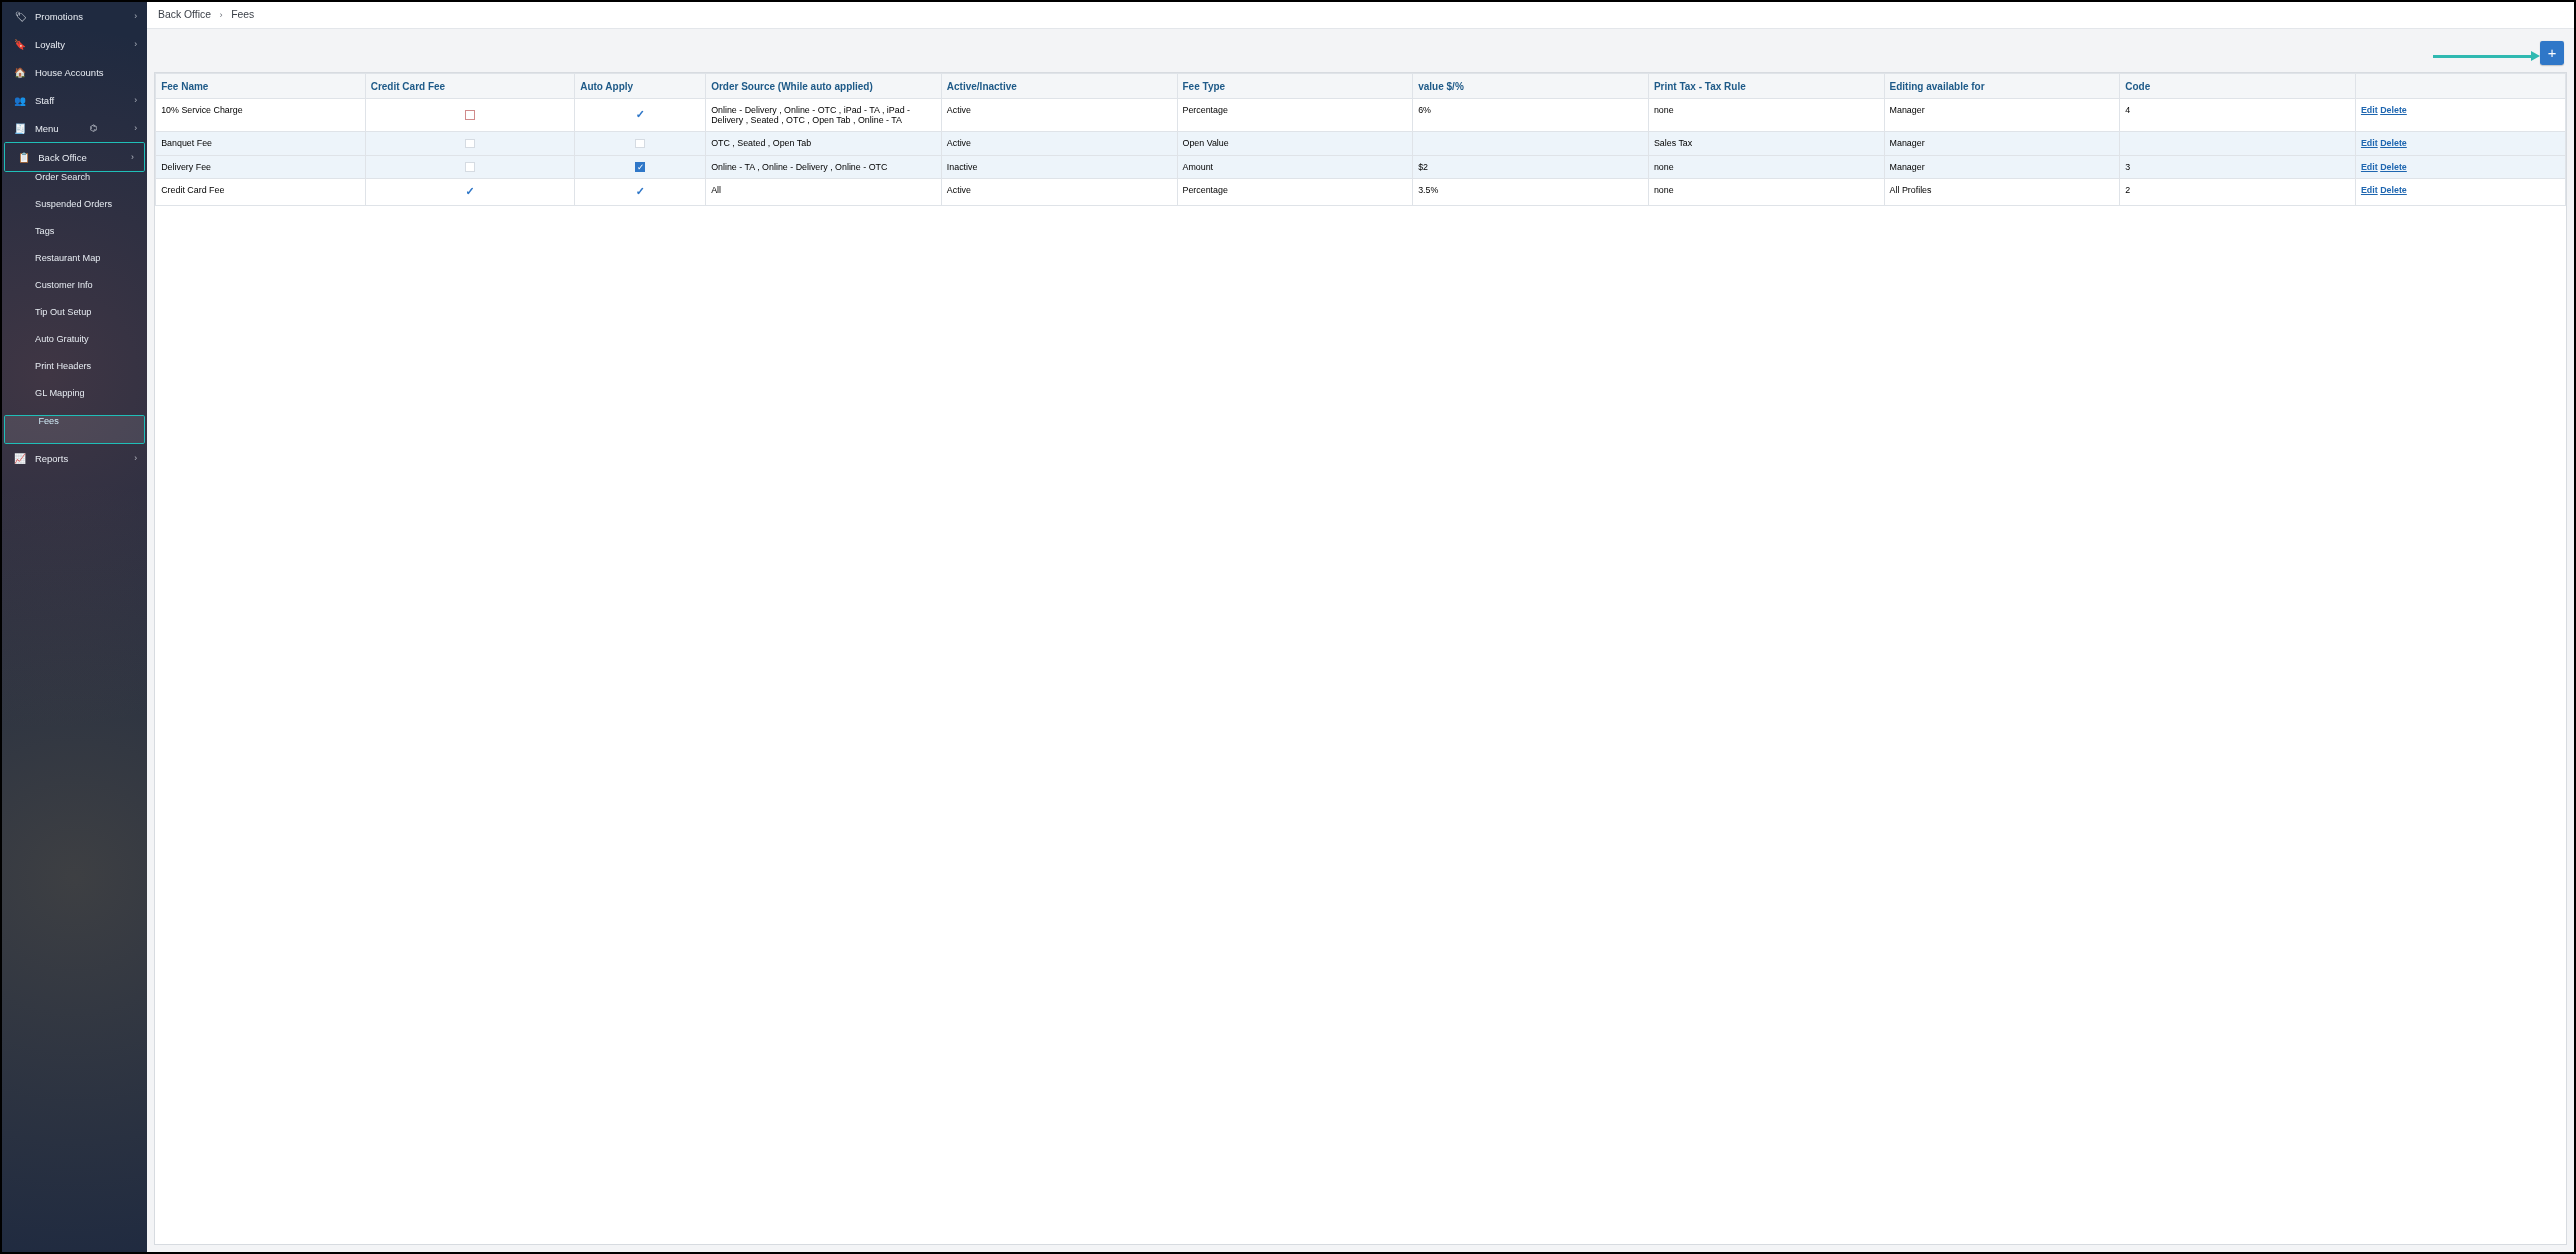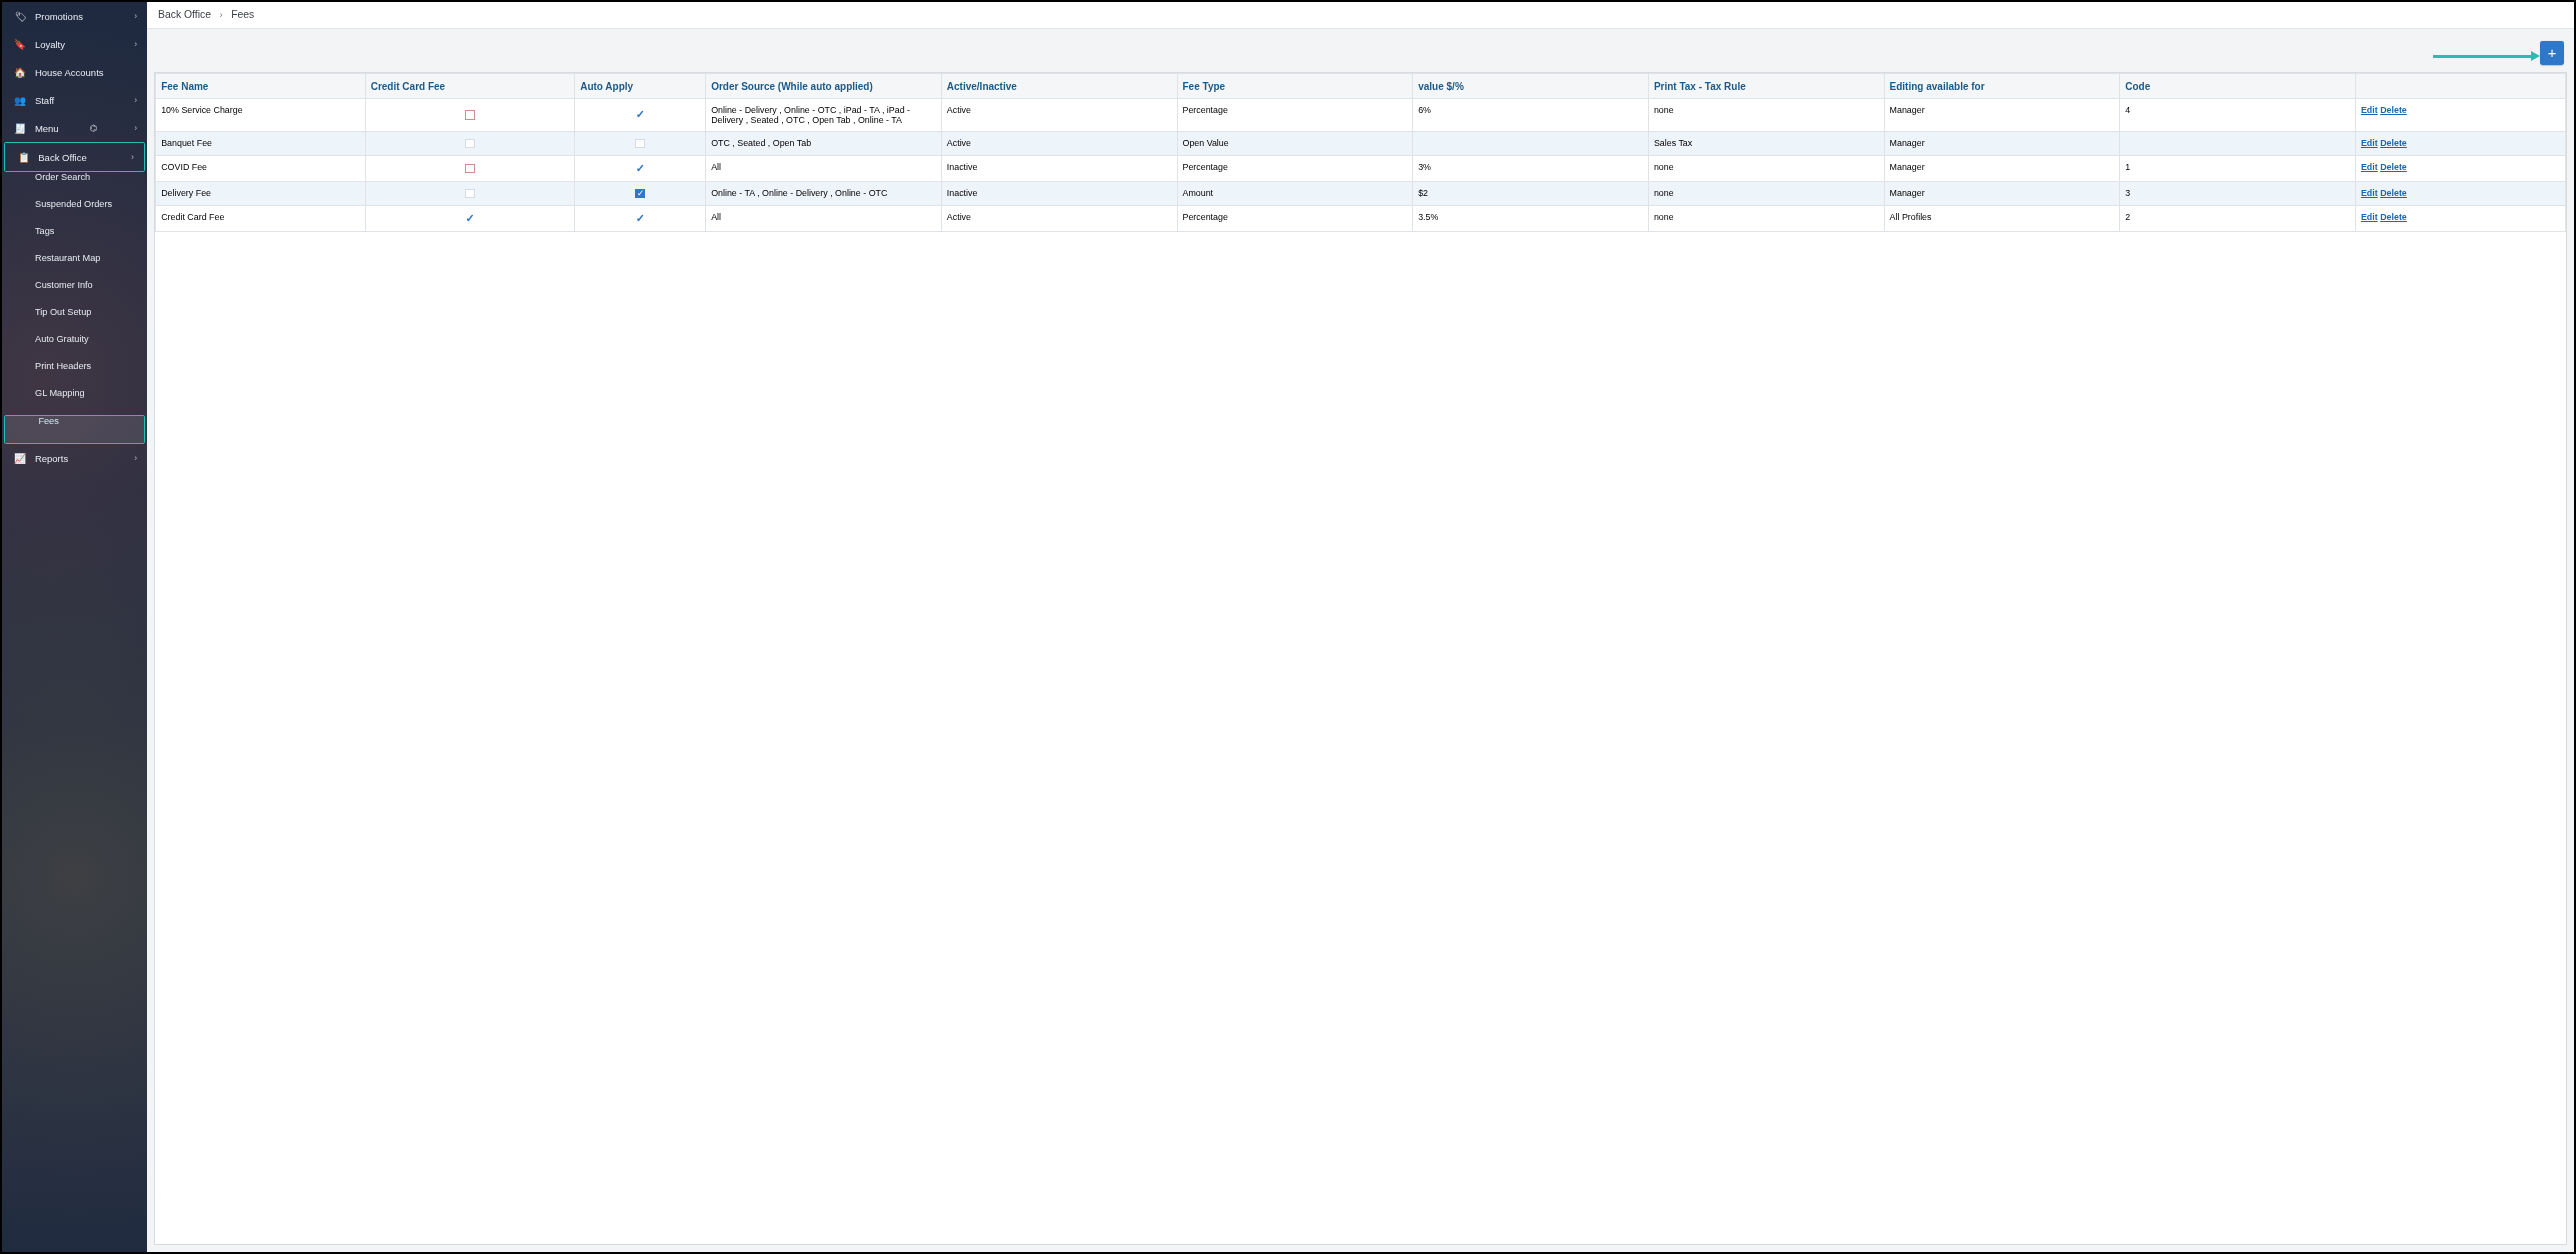--- a/index.html
+++ b/index.html
@@ -311,33 +311,20 @@
             <td class="cell-center"><span class="chk white"></span></td>
             <td>OTC , Seated , Open Tab</td>
             <td>Active</td>
             <td>Open Value</td>
             <td></td>
             <td>Sales Tax</td>
             <td>Manager</td>
             <td></td>
             <td class="actions"><span class="link">Edit</span> <span class="link">Delete</span></td>
           </tr>
-          <tr>
-            <td>COVID Fee</td>
-            <td class="cell-center"><span class="chk"></span></td>
-            <td class="cell-center"><span class="check-mark">✓</span></td>
-            <td>All</td>
-            <td>Inactive</td>
-            <td>Percentage</td>
-            <td>3%</td>
-            <td>none</td>
-            <td>Manager</td>
-            <td>1</td>
-            <td class="actions"><span class="link">Edit</span> <span class="link">Delete</span></td>
-          </tr>
           <tr class="alt">
             <td>Delivery Fee</td>
             <td class="cell-center"><span class="chk white"></span></td>
             <td class="cell-center"><span class="chk white" style="background:#2f77c8;border-color:#2f77c8;position:relative"><span style="color:#fff;position:absolute;left:0.6px;top:-1.8px;font-size:8.6px">✓</span></span></td>
             <td>Online - TA , Online - Delivery , Online - OTC</td>
             <td>Inactive</td>
             <td>Amount</td>
             <td>$2</td>
             <td>none</td>
             <td>Manager</td>

